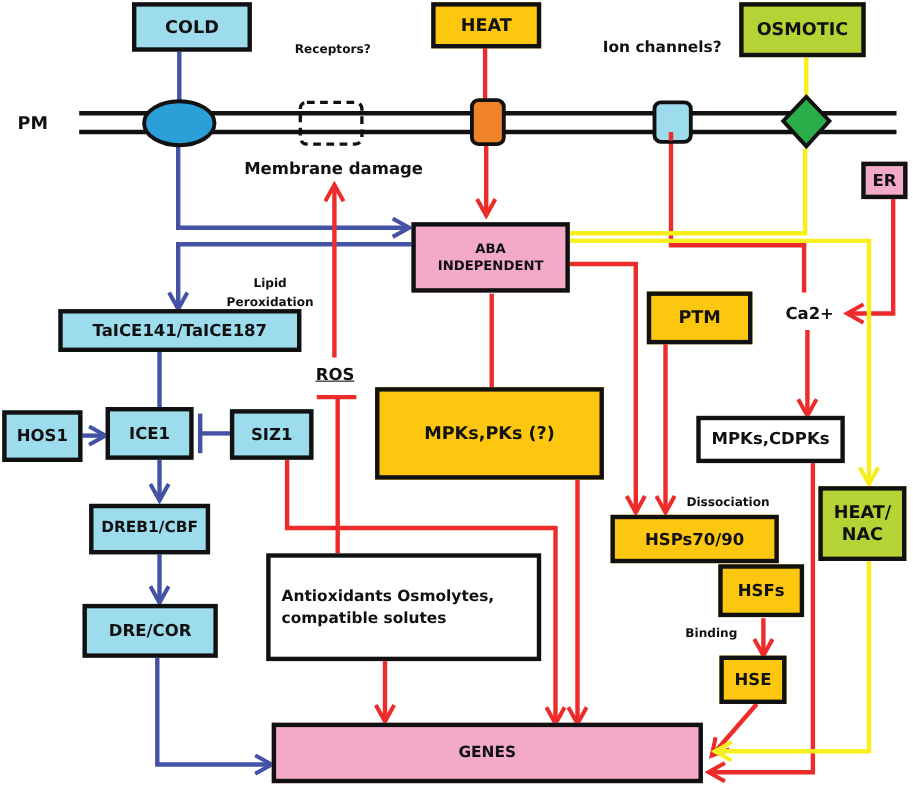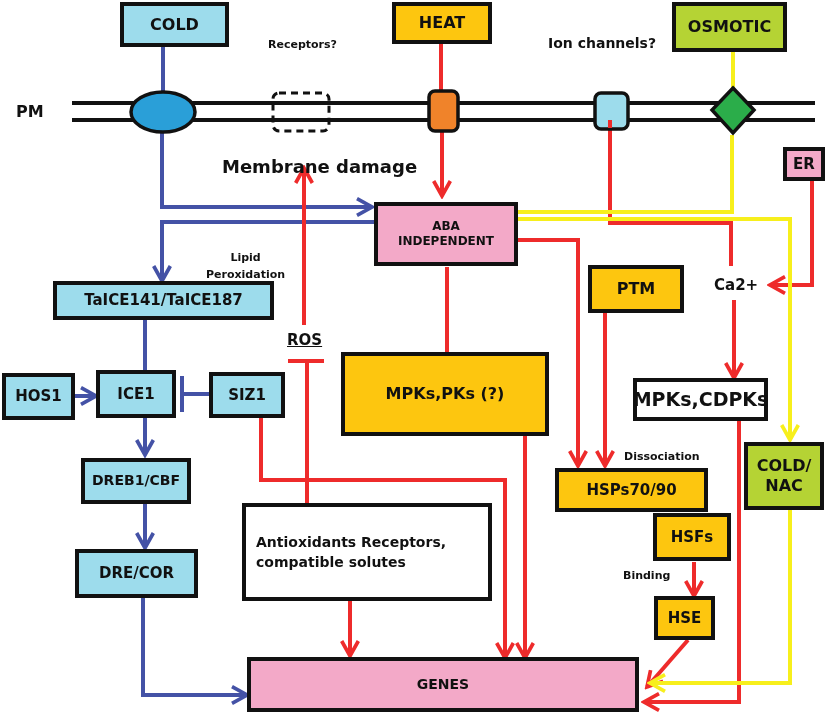--- a/index.html
+++ b/index.html
@@ -89,21 +89,21 @@
 <div class="box heat" style="left:392px;top:2px;width:100px;height:42px;font-size:16px;">
     <span>HEAT</span>
   </div>
 <div class="box osm" style="left:636px;top:2px;width:115px;height:50px;font-size:16px;margin-left:36px;">
     <span>OSMOTIC</span>
   </div>
 
 <div class="lbl" style="left:16px;top:102px;font-size:16px;">PM</div>
 <div class="lbl" style="left:268px;top:38px;font-size:11px;">Receptors?</div>
 <div class="lbl" style="left:548px;top:35px;font-size:14px;">Ion channels?</div>
-<div class="lbl" style="left:222px;top:156px;font-size:18px;">Membrane damage</div>
+<div class="lbl" style="left:222px;top:144px;font-size:15px;">Membrane damage</div>
 
 <div class="box pink" style="left:783px;top:147px;width:42px;height:34px;font-size:15px;">
     <span>ER</span>
   </div>
 
 <div class="box pink" style="left:374px;top:202px;width:144px;height:64px;font-size:12px;flex-direction:column;">
   <span>ABA</span>
   <span>INDEPENDENT</span>
 </div>
 
@@ -131,45 +131,45 @@
     <span>ICE1</span>
   </div>
 <div class="box cold" style="left:209px;top:372px;width:76px;height:46px;font-size:15px;">
     <span>SIZ1</span>
   </div>
 
 <div class="box heat" style="left:341px;top:352px;width:208px;height:84px;font-size:16px;flex-direction:column;">
   <span>MPKs,PKs (?)</span>
 </div>
 
-<div class="box white" style="left:633px;top:378px;width:135px;height:43px;font-size:19px;">
+<div class="box white" style="left:633px;top:378px;width:135px;height:43px;font-size:15px;">
     <span>MPKs,CDPKs</span>
   </div>
 
 <div class="lbl" style="left:624px;top:450px;font-size:11px;">Dissociation</div>
 
 <div class="box cold" style="left:81px;top:458px;width:110px;height:46px;font-size:14px;">
     <span>DREB1/CBF</span>
   </div>
 
 <div class="box heat" style="left:555px;top:468px;width:153px;height:44px;font-size:15px;">
     <span>HSPs70/90</span>
   </div>
 
 <div class="box osm" style="left:744px;top:442px;width:80px;height:68px;font-size:16px;flex-direction:column;">
-  <span>COLD/</span>
+  <span>HEAT/</span>
   <span>NAC</span>
 </div>
 
 <div class="box heat" style="left:653px;top:513px;width:78px;height:48px;font-size:15px;">
     <span>HSFs</span>
   </div>
 
 <div class="box white" style="left:242px;top:503px;width:250px;height:98px;font-size:14px;flex-direction:column;align-items:flex-start;padding-left:10px;text-align:left;line-height:1.45;">
-  <span>Antioxidants Receptors,</span>
+  <span>Antioxidants Osmolytes,</span>
   <span>compatible solutes</span>
 </div>
 
 <div class="lbl" style="left:623px;top:569px;font-size:11px;">Binding</div>
 
 <div class="box heat" style="left:654px;top:596px;width:61px;height:44px;font-size:15px;">
     <span>HSE</span>
   </div>
 
 <div class="box cold" style="left:75px;top:549px;width:123px;height:49px;font-size:15px;">

